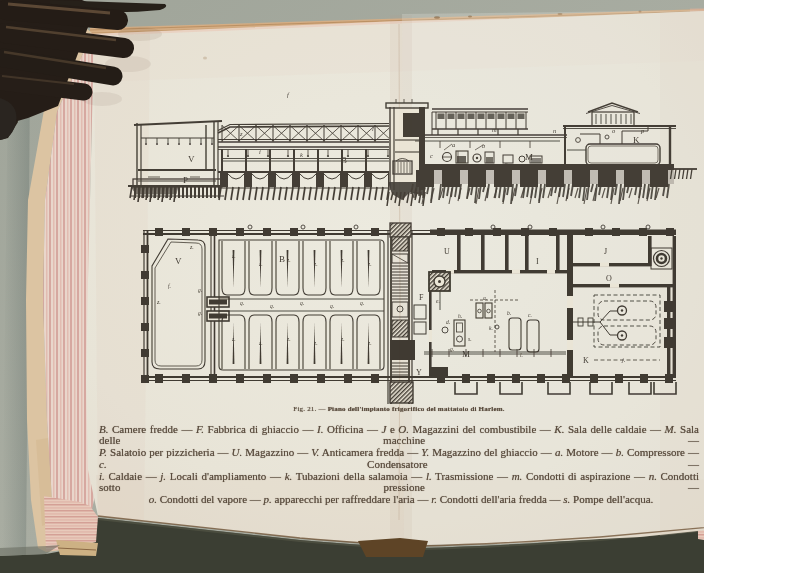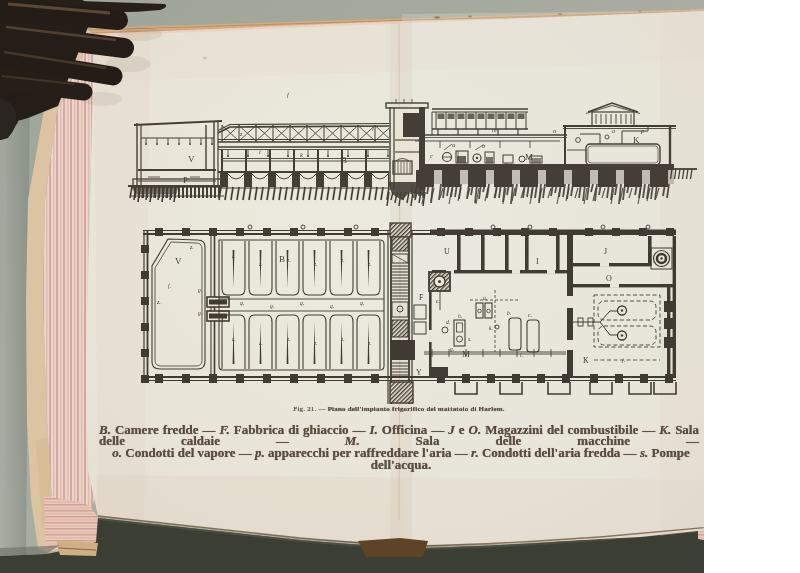--- a/index.html
+++ b/index.html
@@ -1,21 +1,21 @@
 <!DOCTYPE html>
 <html><head>
 <meta charset="utf-8">
 <style>
   html,body{margin:0;padding:0;}
   #stage{position:relative;width:704px;height:573px;overflow:hidden;
          font-family:"Liberation Serif",serif;background:#bef264;}
   #base{position:absolute;left:0;top:0;}
   .txt{position:absolute;color:#5a4c3e;text-shadow:0 0 0.7px rgba(90,76,62,0.85);}
   #cap{left:99px;top:404.5px;width:600px;text-align:center;font-size:7.0px;letter-spacing:0.2px;}
-  #leg{left:99px;top:423.5px;width:600px;font-size:13px;line-height:11.75px;font-weight:bold;}
+  #leg{left:99px;top:423.5px;width:600px;font-size:11px;line-height:11.75px;}
   .j{text-align:justify;text-align-last:justify;}
   .lst{text-align:center;padding-left:4px;}
 </style>
 </head>
 <body>
 <div id="stage">
 <svg id="base" width="800" height="573" viewBox="0 0 800 573">
 <defs>
   <linearGradient id="bgg" x1="0" y1="0" x2="1" y2="1">
     <stop offset="0" stop-color="#9fa499"></stop>
@@ -776,15 +776,17 @@
   <line x1="8" y1="4" x2="110" y2="13" stroke="#6a543d" stroke-width="3" opacity="0.8"></line>
   <line x1="6" y1="27" x2="116" y2="40" stroke="#64503a" stroke-width="2.6" opacity="0.7"></line>
   <line x1="4" y1="52" x2="106" y2="68" stroke="#5d4a36" stroke-width="2.4" opacity="0.6"></line>
   <line x1="2" y1="76" x2="74" y2="84" stroke="#584635" stroke-width="2.2" opacity="0.55"></line>
 </g>
 </svg>
 
 <div id="cap" class="txt">Fig. 21. — <b>Piano dell'impianto frigorifico del mattatoio di Harlem.</b></div>
 <div id="leg" class="txt">
 <div class="j"><i>B.</i> Camere fredde — <i>F.</i> Fabbrica di ghiaccio — <i>I.</i> Officina — <i>J</i> e <i>O.</i> Magazzini del combustibile — <i>K.</i> Sala delle caldaie — <i>M.</i> Sala delle macchine —</div>
+<div class="j"><i>P.</i> Salatoio per pizzicheria — <i>U.</i> Magazzino — <i>V.</i> Anticamera fredda — <i>Y.</i> Magazzino del ghiaccio — <i>a.</i> Motore — <i>b.</i> Compressore — <i>c.</i> Condensatore —</div>
+<div class="j"><i>i.</i> Caldaie — <i>j.</i> Locali d'ampliamento — <i>k.</i> Tubazioni della salamoia — <i>l.</i> Trasmissione — <i>m.</i> Condotti di aspirazione — <i>n.</i> Condotti sotto pressione —</div>
 <div class="lst"><i>o.</i> Condotti del vapore — <i>p.</i> apparecchi per raffreddare l'aria — <i>r.</i> Condotti dell'aria fredda — <i>s.</i> Pompe dell'acqua.</div>
 </div>
 </div>
 
 </body></html>

